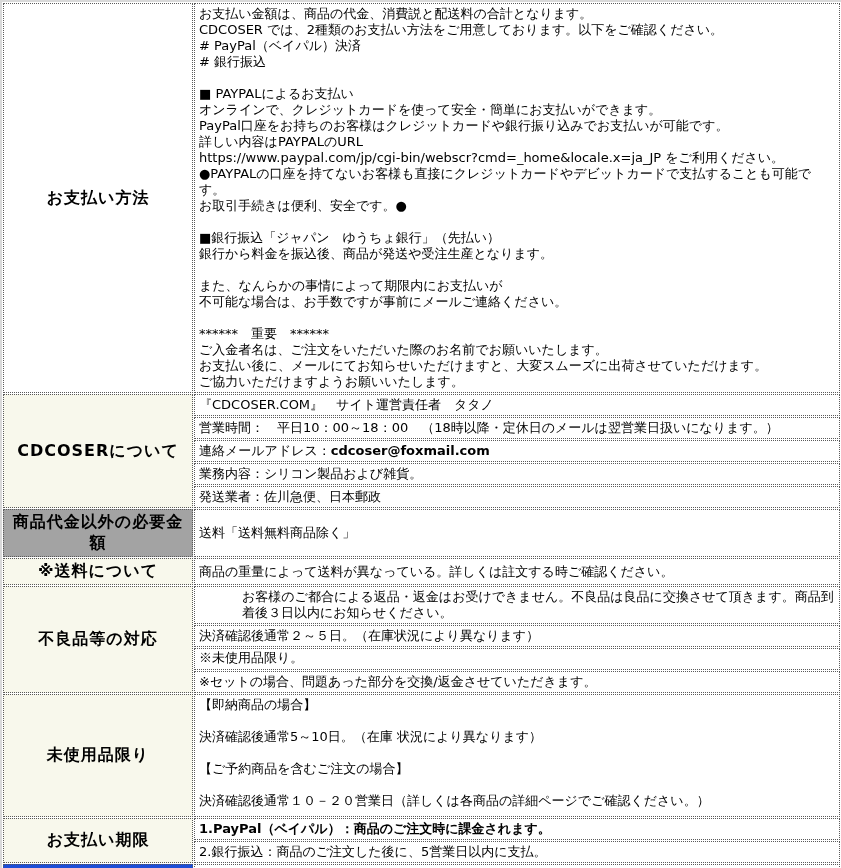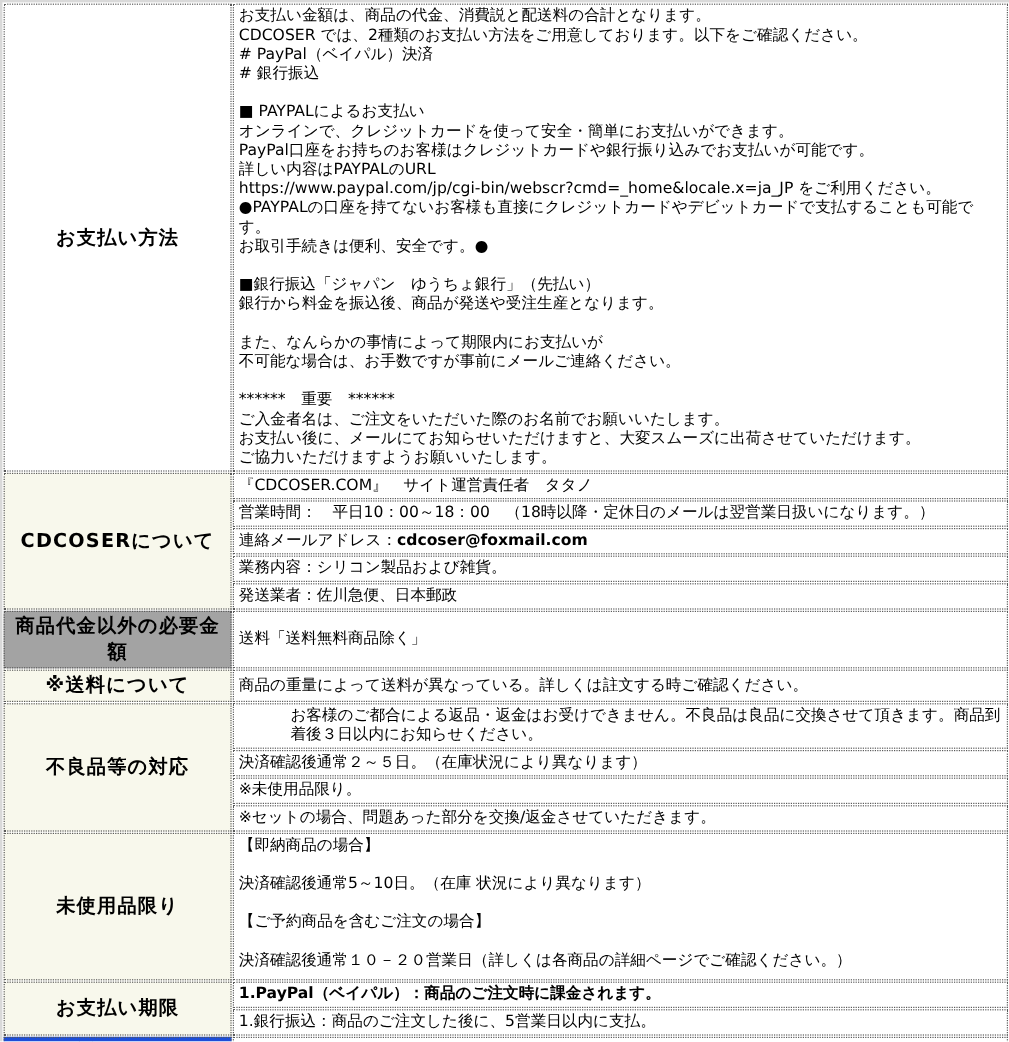--- a/index.html
+++ b/index.html
@@ -119,21 +119,21 @@
         <tr>
           <th rowspan="4" class="label-cell" style="background: rgb(248, 248, 236);">
             <div>不良品等の対応</div>
           </th>
           <td class="content-cell" style="height: 34px; padding-left: 47px;">お客様のご都合による返品・返金はお受けできません。不良品は良品に交換させて頂きます。商品到着後３日以内にお知らせください。</td>
         </tr>
         <tr>
           <td class="content-cell" style="height: 9px;">決済確認後通常２～５日。（在庫状況により異なります）</td>
         </tr>
         <tr>
-          <td class="content-cell" style="height: 7px;">※未使用品限り。</td>
+          <td class="content-cell" style="height: 7px; font-family: Liberation Mono, monospace;">※未使用品限り。</td>
         </tr>
         <tr>
           <td class="content-cell" style="height: 8px;">※セットの場合、問題あった部分を交換/返金させていただきます。</td>
         </tr>
         <tr>
           <th rowspan="1" class="label-cell" style="background: rgb(248, 248, 236);">
             <div>未使用品限り</div>
           </th>
           <td class="content-cell top" style="height: 123px;">【即納商品の場合】
 
@@ -143,21 +143,21 @@
 
 決済確認後通常１０－２０営業日（詳しくは各商品の詳細ページでご確認ください。）</td>
         </tr>
         <tr>
           <th rowspan="2" class="label-cell" style="background: rgb(248, 248, 236);">
             <div>お支払い期限</div>
           </th>
           <td class="content-cell" style="height: 9px; font-weight: bold;">1.PayPal（ベイパル）：商品のご注文時に課金されます。</td>
         </tr>
         <tr>
-          <td class="content-cell" style="height: 9px;">1.銀行振込：商品のご注文した後に、5営業日以内に支払。</td>
+          <td class="content-cell" style="height: 9px;">2.銀行振込：商品のご注文した後に、5営業日以内に支払。</td>
         </tr>
         <tr>
           <th rowspan="1" class="label-cell" style="background: #1d4ed8;">
             <div>返品期限</div>
           </th>
           <td class="content-cell" style="height: 16px;">納品より３日（ただし未使用、未開封品のみ）</td>
         </tr>
         <tr>
           <th rowspan="1" class="label-cell" style="background: rgb(248, 248, 236);">
             <div>返品時の送料</div>

